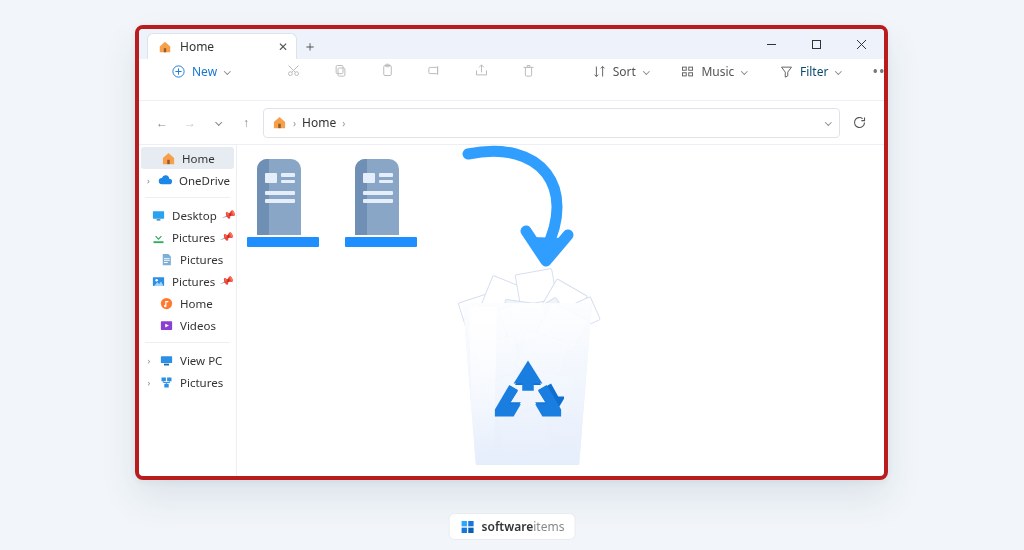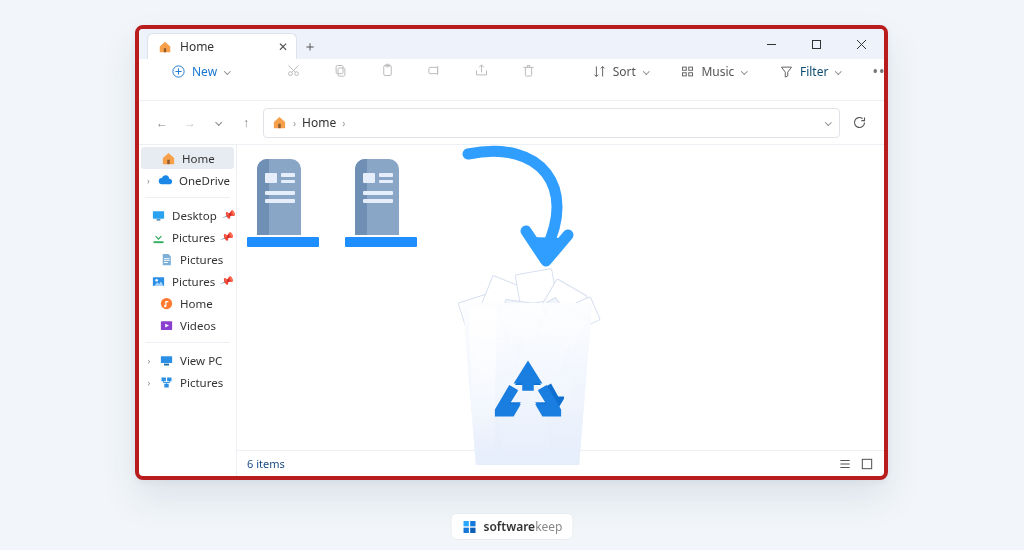--- a/index.html
+++ b/index.html
@@ -430,33 +430,20 @@
             <rect x="18" y="16" width="12" height="10" rx="1" fill="#e6eefb"></rect>
             <rect x="34" y="16" width="14" height="4" rx="1" fill="#e6eefb"></rect>
             <rect x="34" y="23" width="14" height="3" rx="1" fill="#e6eefb"></rect>
             <rect x="18" y="34" width="30" height="4" rx="1" fill="#e6eefb"></rect>
             <rect x="18" y="42" width="30" height="4" rx="1" fill="#e6eefb"></rect>
           </svg>
           <div class="base"></div>
         </div>
       </div>
       <div style="flex:1"></div>
-      <div class="status">
-        <span>6 items</span>
-        <div class="right">
-          <svg viewBox="0 0 24 24" fill="none" stroke="#555" stroke-width="1.8">
-              <line x1="4" y1="6" x2="20" y2="6"></line>
-              <line x1="4" y1="12" x2="20" y2="12"></line>
-              <line x1="4" y1="18" x2="20" y2="18"></line>
-            </svg>
-          <svg viewBox="0 0 24 24" fill="none" stroke="#555" stroke-width="1.8">
-              <rect x="4" y="4" width="16" height="16"></rect>
-            </svg>
-        </div>
-      </div>
     </div>
   </div>
 </div>
 
 <div class="overlay">
   <svg class="arrow" viewBox="0 0 140 130">
     <path d="M20 15 C 95 0, 128 50, 98 110" fill="none" stroke="#2f9eff" stroke-width="11" stroke-linecap="round"></path>
     <path d="M20 15 C 95 0, 128 50, 98 110" fill="none" stroke="#fff" stroke-width="3" stroke-linecap="round" opacity="0"></path>
     <path d="M78 92 L98 122 L120 96" fill="none" stroke="#2f9eff" stroke-width="11" stroke-linecap="round" stroke-linejoin="round"></path>
     <path d="M84 98 L98 116 L114 99 Z" fill="#2f9eff"></path>
@@ -518,14 +505,14 @@
   </div>
 </div>
 
 <div class="brand">
   <svg class="logo" viewBox="0 0 24 24">
     <rect x="3" y="3" width="8" height="8" fill="#2aa8ff"></rect>
     <rect x="13" y="3" width="8" height="8" fill="#1477da"></rect>
     <rect x="3" y="13" width="8" height="8" fill="#1477da"></rect>
     <rect x="13" y="13" width="8" height="8" fill="#0b5fb5"></rect>
   </svg>
-  <span><b>software</b><span class="light">keep</span></span>
+  <span><b>software</b><span class="light">items</span></span>
 </div>
 
 </body></html>

